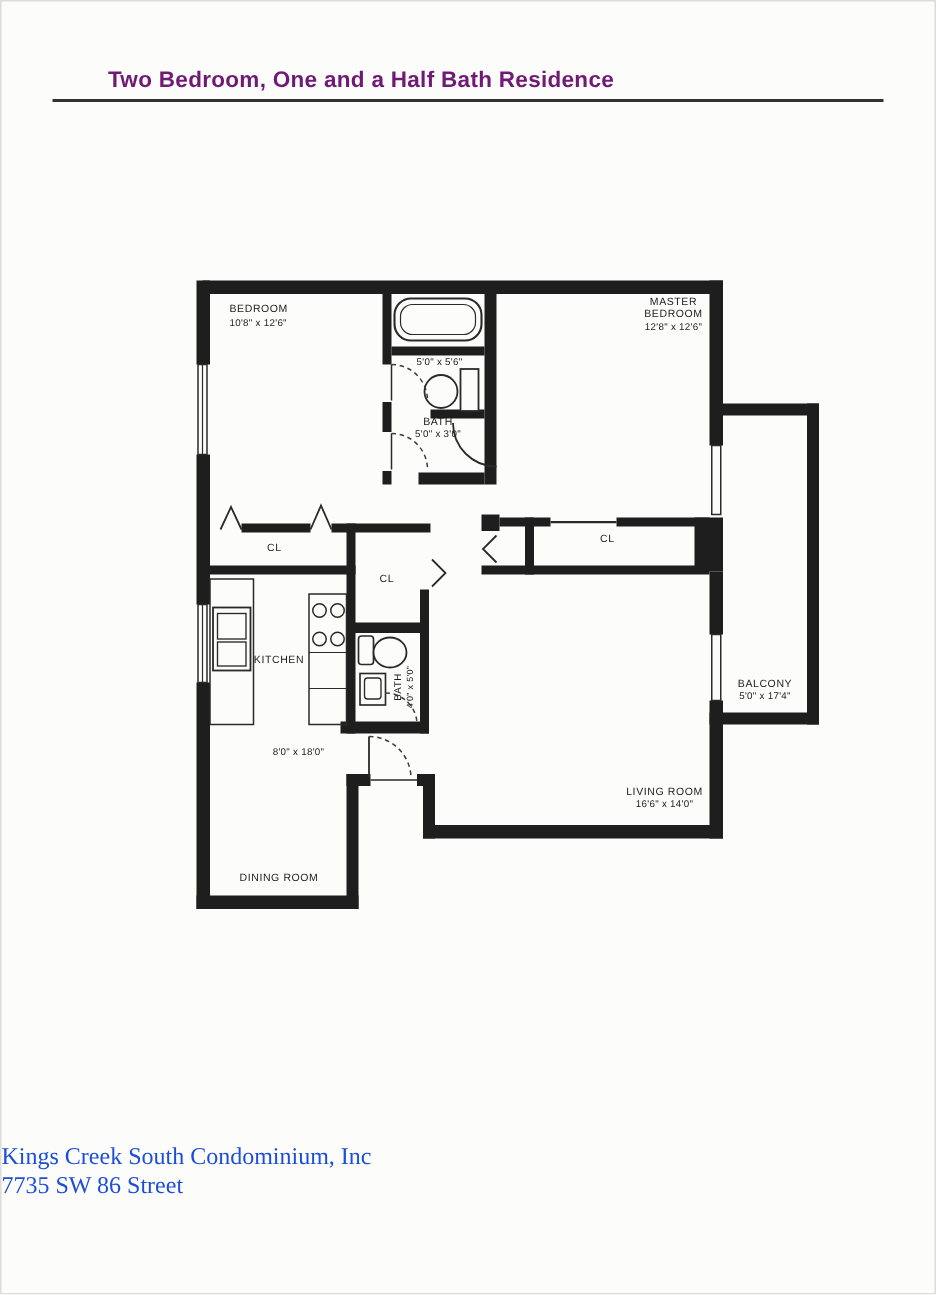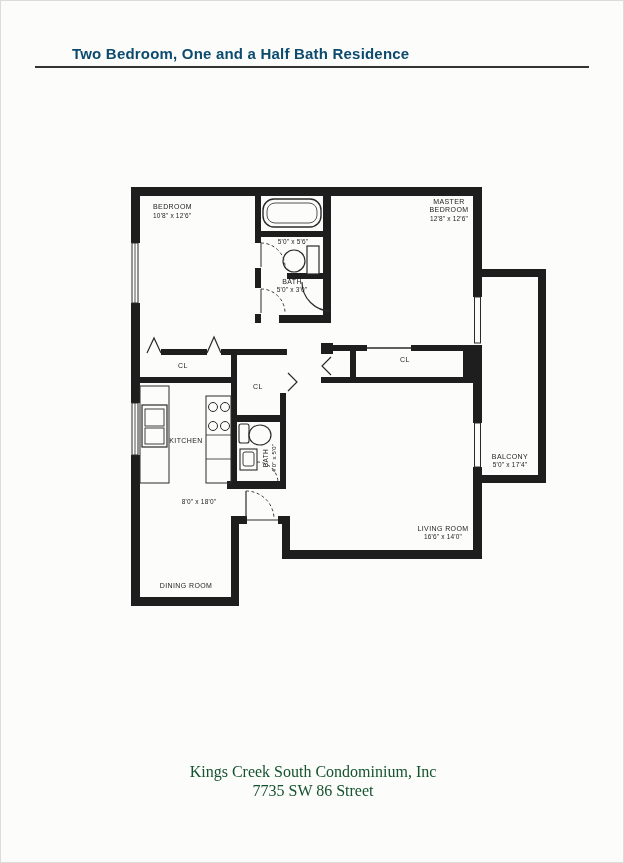--- a/index.html
+++ b/index.html
@@ -6,21 +6,21 @@
   html,body { margin:0; padding:0; background:#fff; }
   .page {
     position:relative; width:624px; height:863px;
     background:var(--paper);
     font-family:"Liberation Sans", sans-serif;
     overflow:hidden; box-sizing:border-box;
     border:1px solid #dddcd6;
   }
   .title {
     position:absolute; left:71px; top:44px;
-    font-size:15px; font-weight:bold; color:#0c4a6e; letter-spacing:.2px;
+    font-size:15px; font-weight:bold; color:#701a75; letter-spacing:.2px;
     white-space:nowrap;
   }
   .rule { position:absolute; left:34px; top:65px; width:554px; height:2px; background:#333; }
   .plan-svg { position:absolute; left:0; top:0; }
   .wall rect { fill:var(--wall); }
   .thin { stroke:var(--line); fill:var(--paper); stroke-width:1; }
   .fix  { stroke:var(--line); fill:var(--paper); }
   .ln   { stroke:var(--line); fill:none; }
   .dash { stroke:#3d3d3d; fill:none; stroke-width:1; stroke-dasharray:3,2.5; }
   .plan-label {
@@ -29,22 +29,22 @@
   }
   .dims { font-size:6.5px; letter-spacing:.2px; }
   .ctr { text-align:center; }
   .rot {
     position:absolute; left:246px; top:449px; width:46px; height:16px;
     transform:rotate(-90deg); text-align:center;
   }
   .rot .plan-label { position:static; display:block; }
   .footer {
     position:absolute; left:0; top:762px; width:624px;
-    text-align:center; font-family:"Liberation Serif", serif;
-    font-size:16px; line-height:18.5px; color:#14532d;
+    font-family:"Liberation Serif", serif;
+    font-size:16px; line-height:18.5px; color:#1d4ed8;
   }
 </style>
 </head>
 <body>
 
 <div class="page">
 
   <div class="title">Two Bedroom, One and a Half Bath Residence</div>
   <div class="rule"></div>
 

